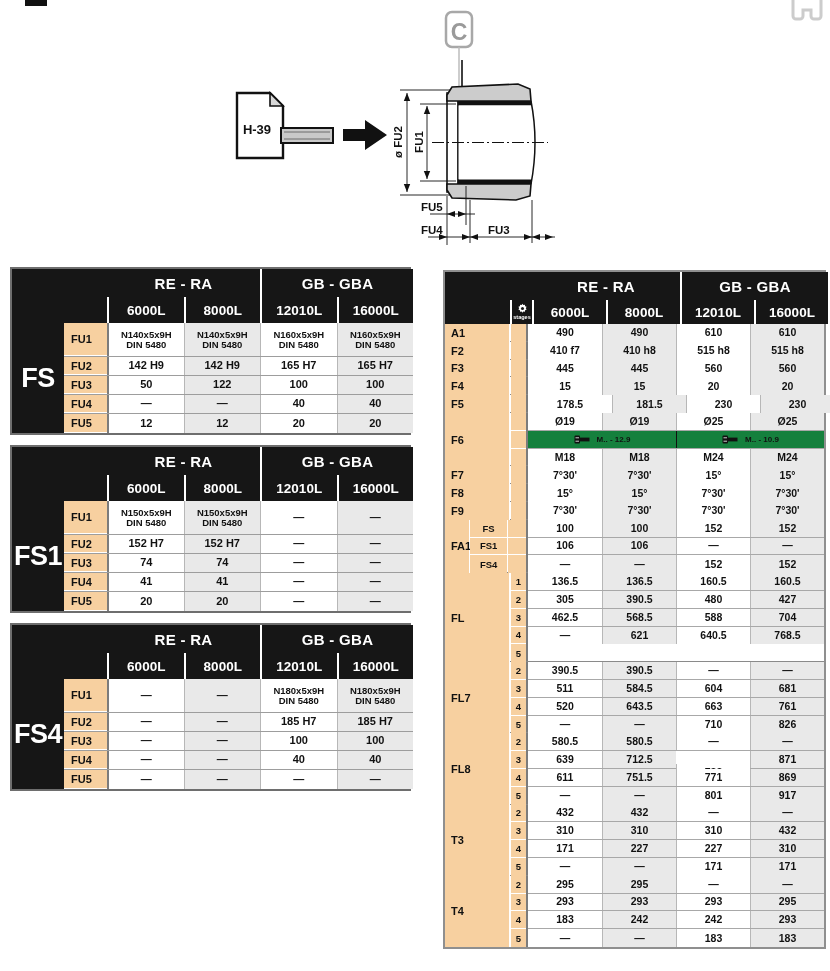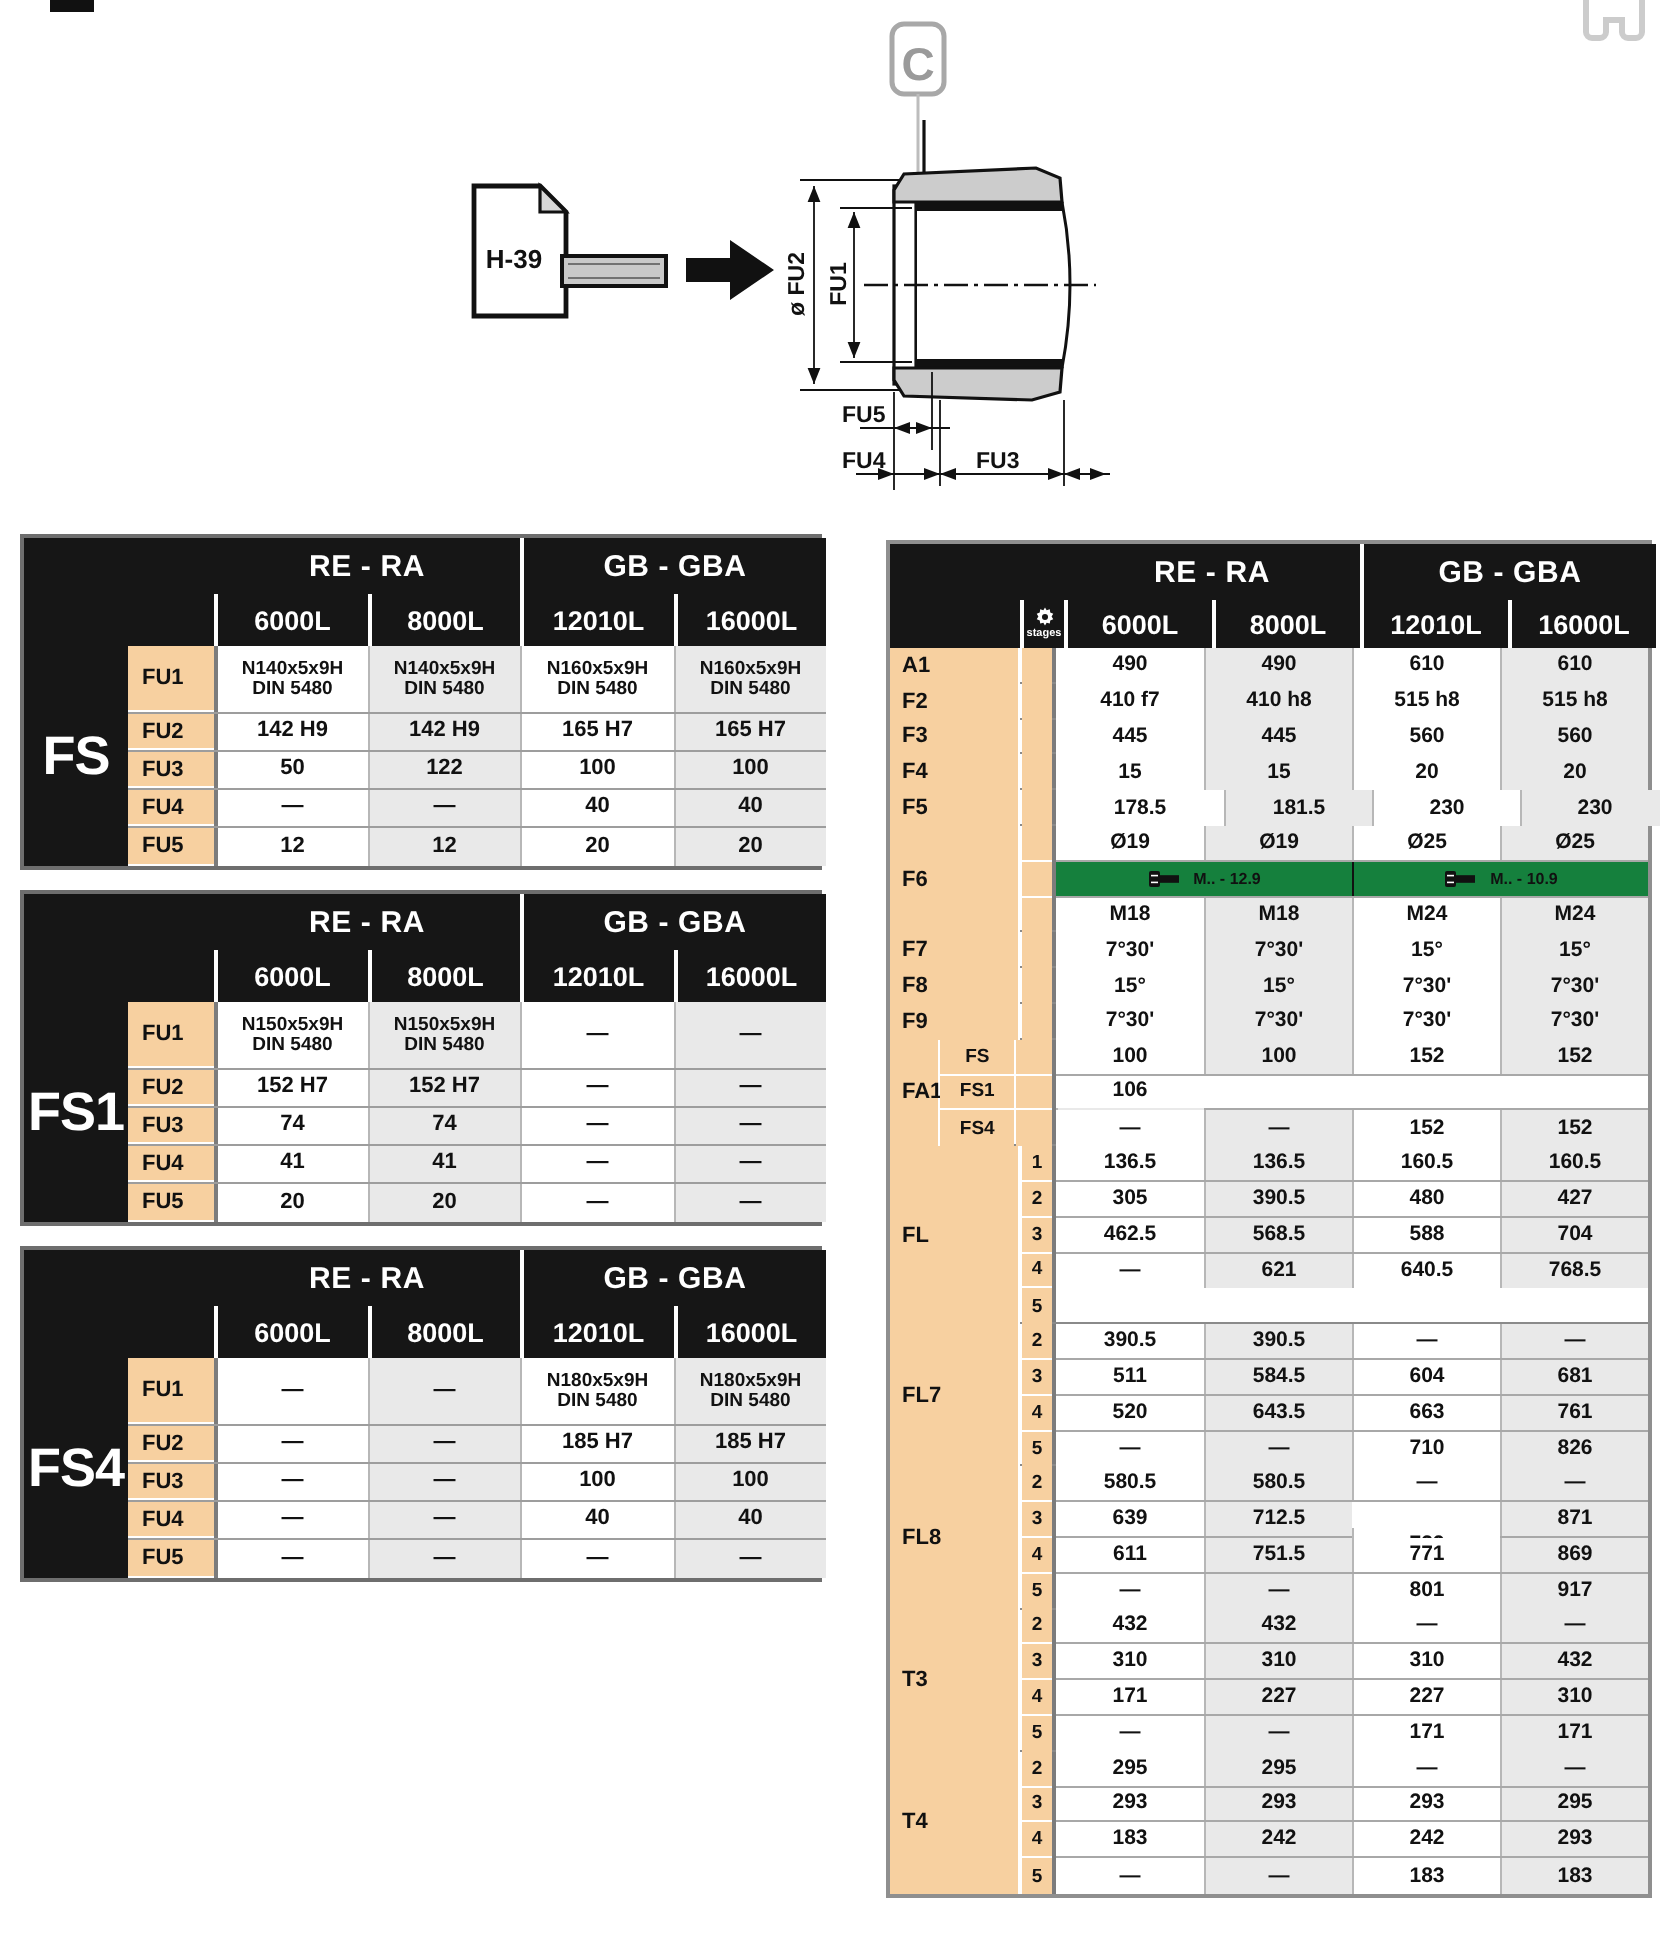--- a/index.html
+++ b/index.html
@@ -482,21 +482,21 @@
           <div class="stagecell peach" style="width: 100%; height: 17.8px;"></div>
           <div class="stagecell peach" style="width: 100%; height: 17.8px;"></div>
         </div>
         <div style="width: 296px;">
           <div class="row rrow" style="height: 17.8px;">
             <div class="val rval z0" style="width: 74px; height: 100%;">100</div>
             <div class="val rval z1 vsep" style="width: 74px; height: 100%;">100</div>
             <div class="val rval z0 vsep" style="width: 74px; height: 100%;">152</div>
             <div class="val rval z1 vsep" style="width: 74px; height: 100%;">152</div>
           </div>
-          <div class="row rrow" style="height: 17.8px; flex-direction: column;">
+          <div class="row rrow" style="height: 17.8px;">
             <div class="val rval z0" style="width: 74px; height: 100%;">106</div>
             <div class="val rval z1 vsep" style="width: 74px; height: 100%;">106</div>
             <div class="val rval z0 vsep" style="width: 74px; height: 100%;">—</div>
             <div class="val rval z1 vsep" style="width: 74px; height: 100%;">—</div>
           </div>
           <div class="row rrow" style="height: 17.8px;">
             <div class="val rval z0" style="width: 74px; height: 100%;">—</div>
             <div class="val rval z1 vsep" style="width: 74px; height: 100%;">—</div>
             <div class="val rval z0 vsep" style="width: 74px; height: 100%;">152</div>
             <div class="val rval z1 vsep" style="width: 74px; height: 100%;">152</div>

